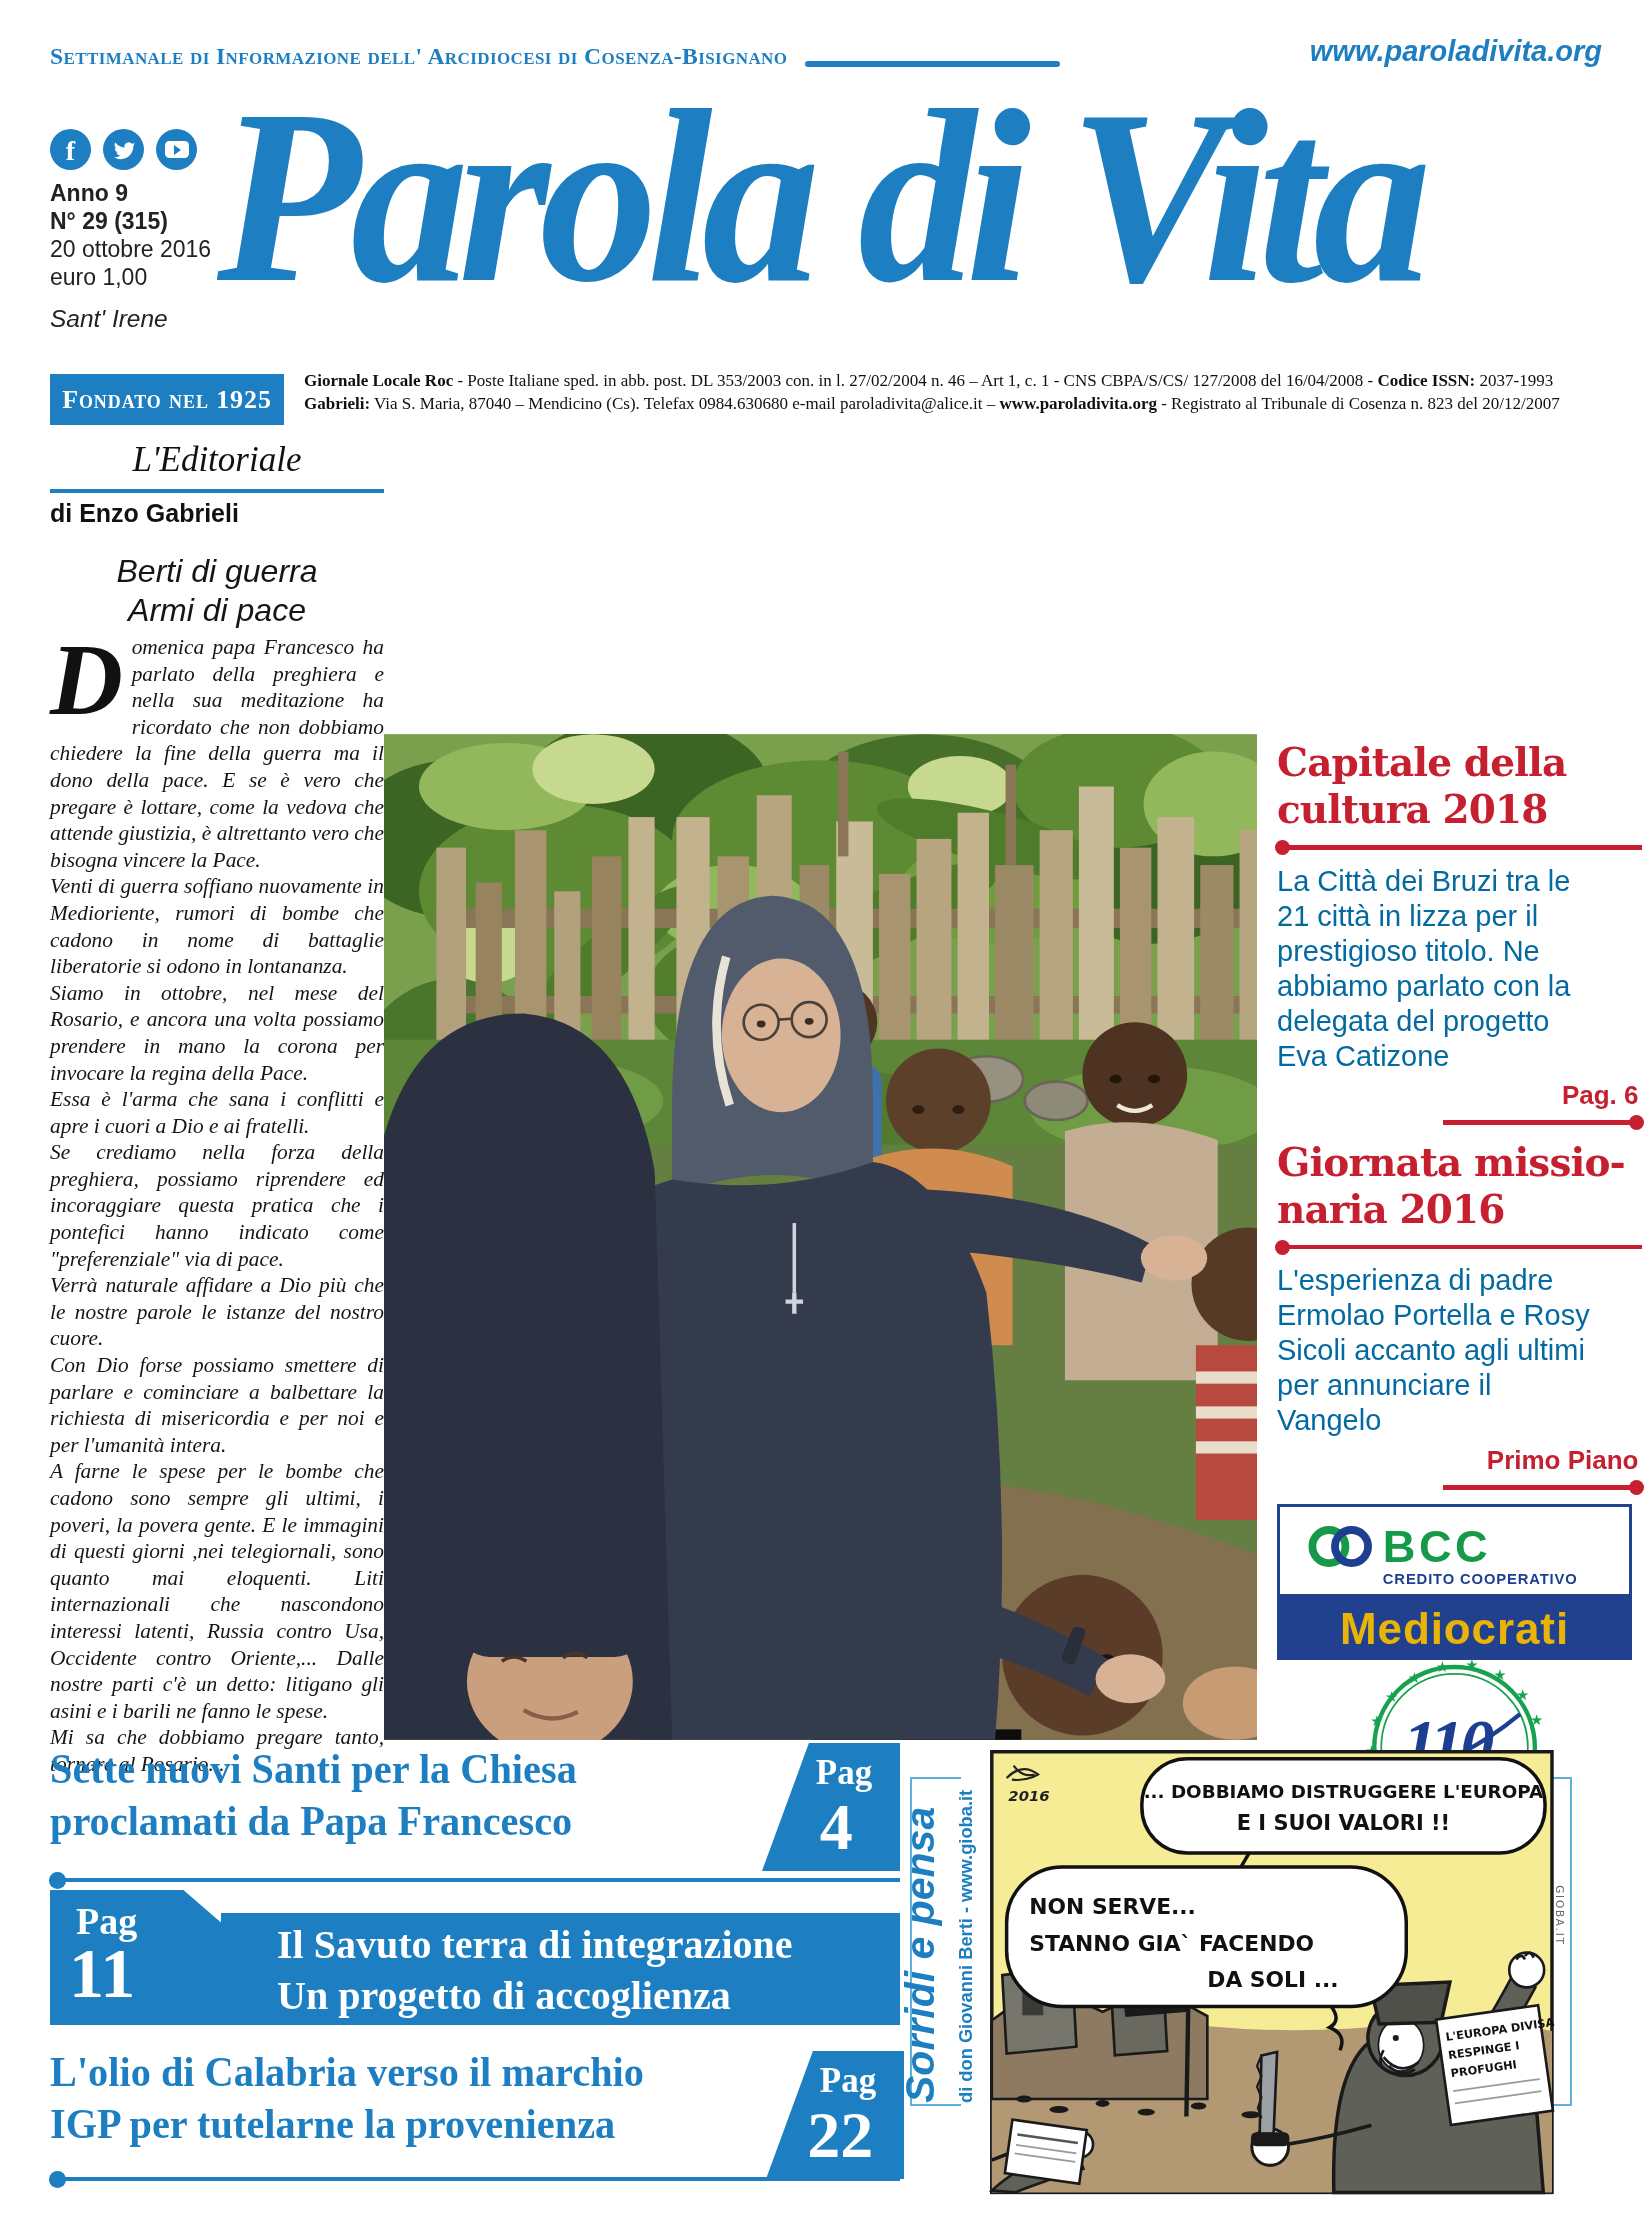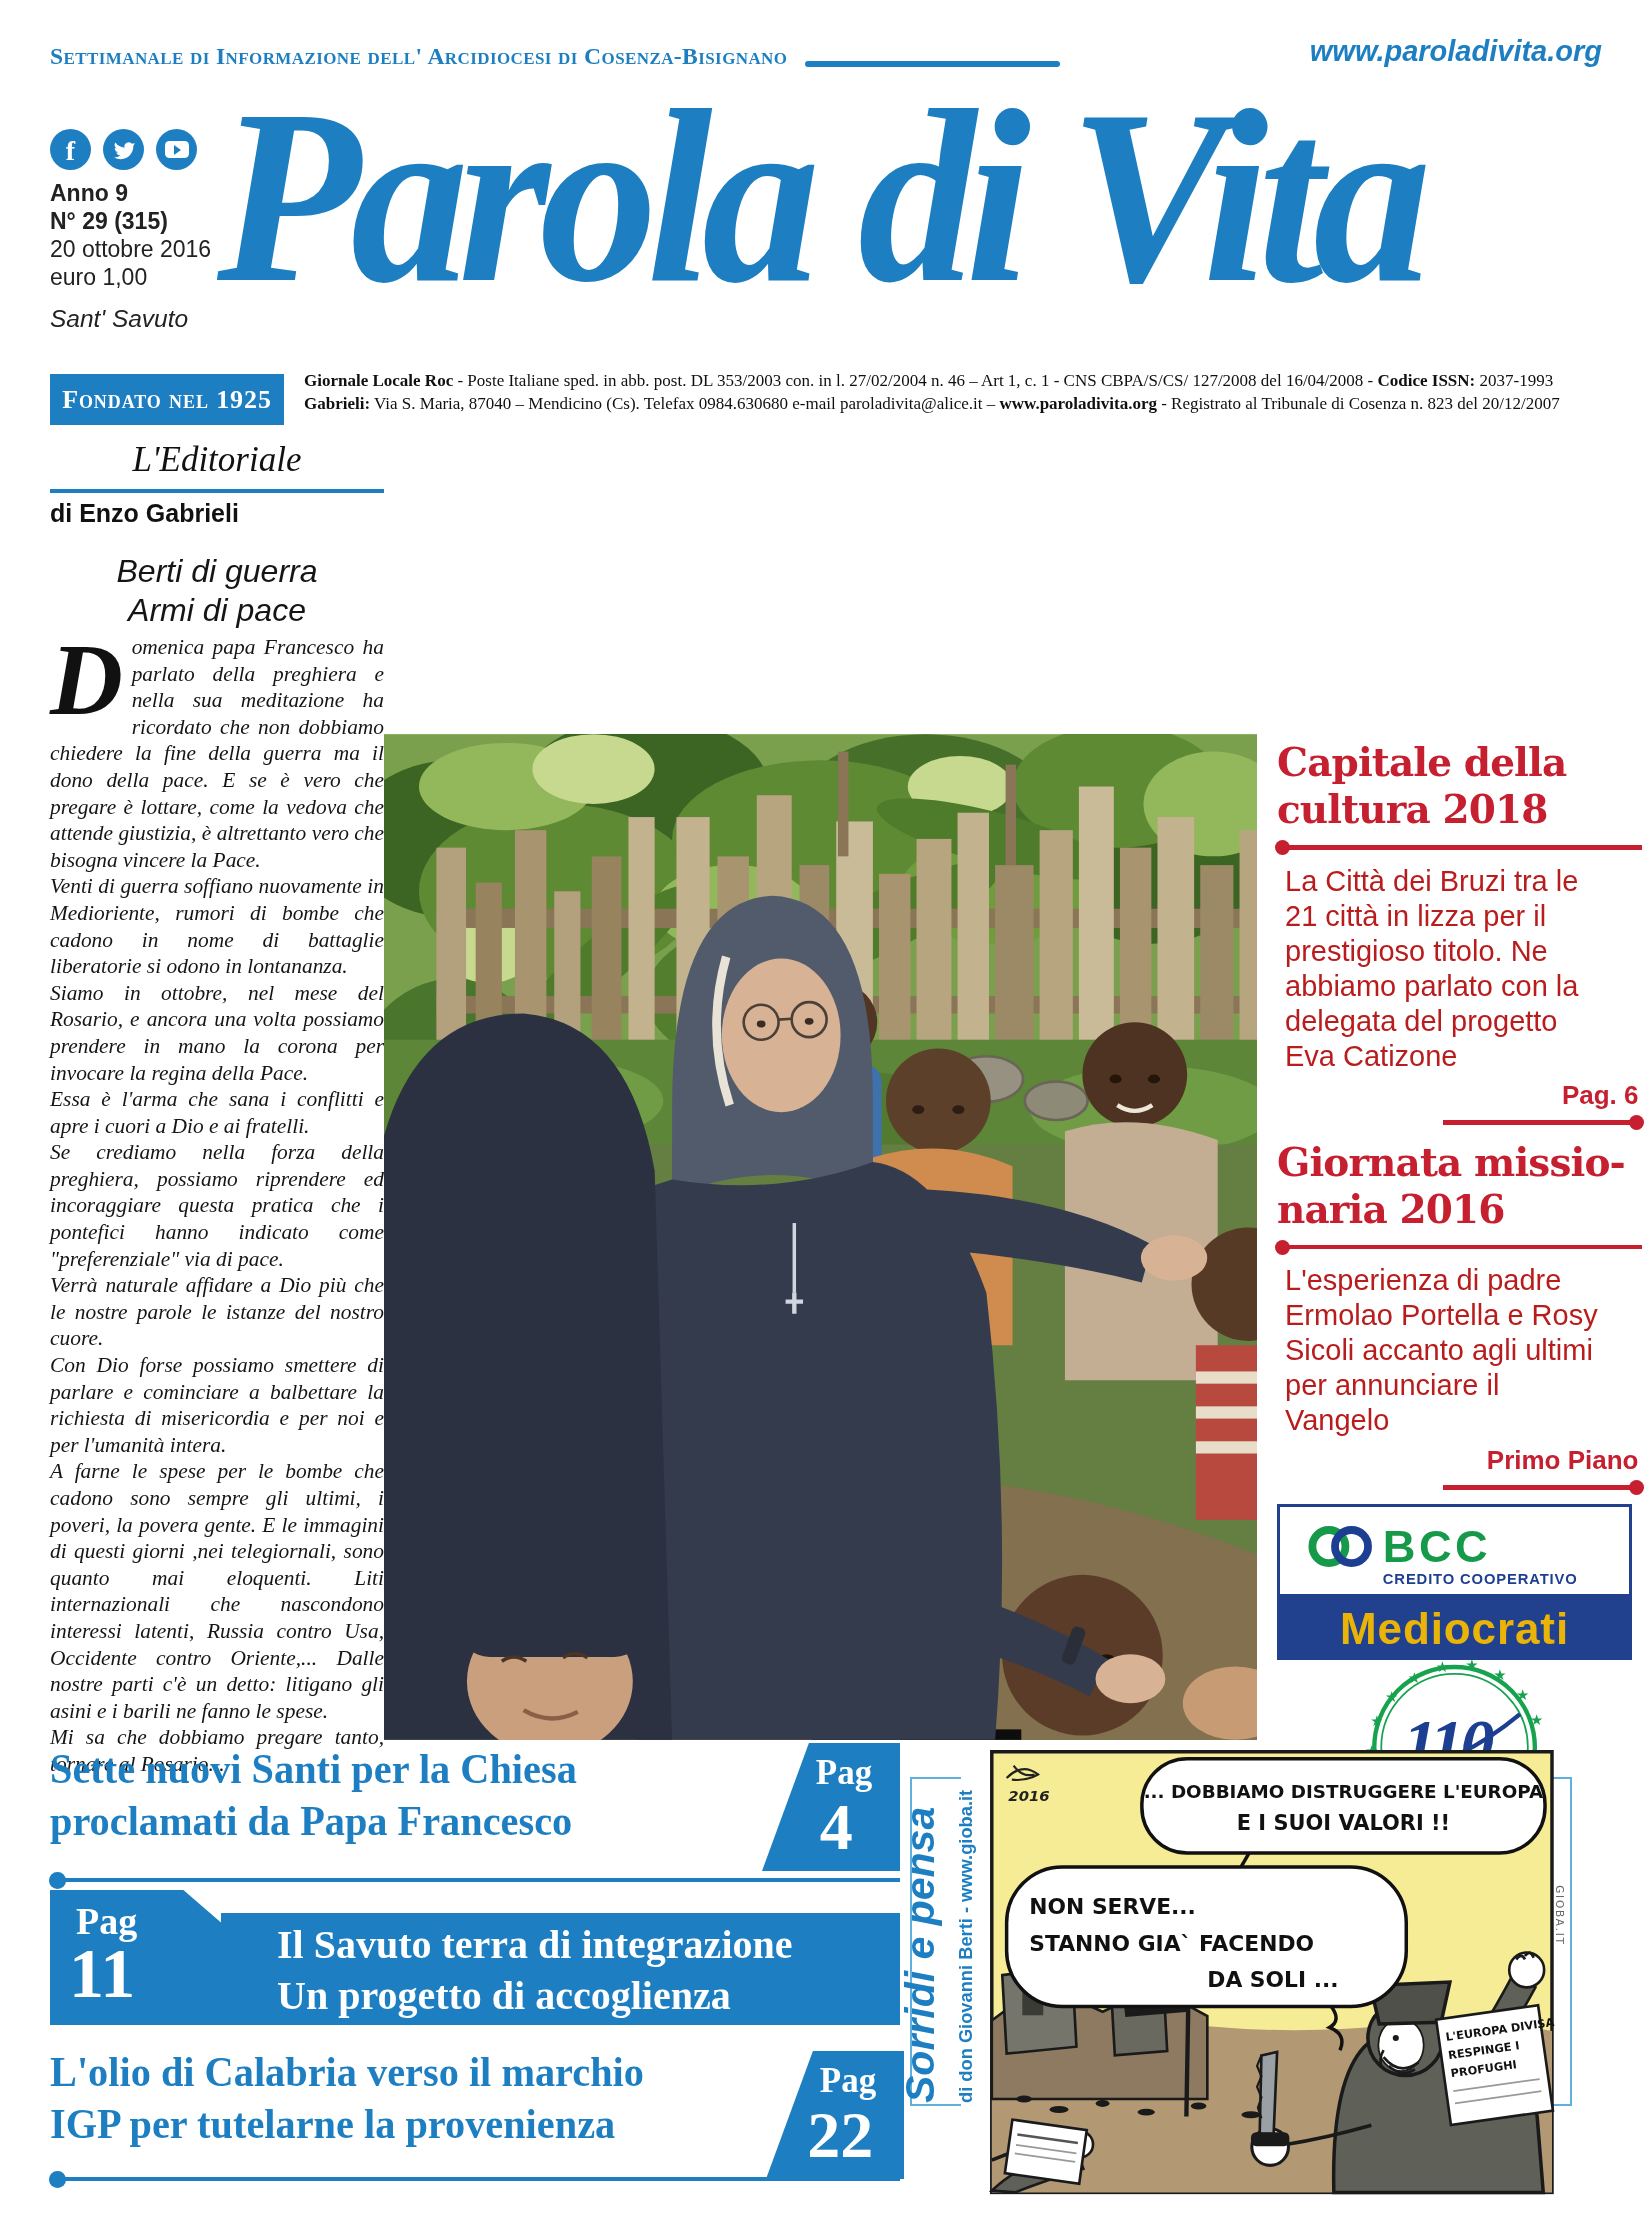--- a/index.html
+++ b/index.html
@@ -59,21 +59,21 @@
   
   .photo{left:384px;top:734px;width:873px;height:1006px;}
 
   
   .rcol{left:1277px;top:739px;width:365px;}
   .rtitle{font:700 39px/47px "DejaVu Serif",serif;color:var(--red);letter-spacing:-0.9px;}
   .rule-red{position:relative;height:4.4px;background:var(--red);margin:12.2px 0 14px;}
   .rule-red.dl::before{content:"";position:absolute;left:-1.7px;top:-5.2px;width:15px;height:15px;border-radius:50%;background:var(--red);}
   .rule-red.dr::after{content:"";position:absolute;right:-1.7px;top:-5.2px;width:15px;height:15px;border-radius:50%;background:var(--red);}
   .rule-red.short{width:199px;margin-left:166px;}
-  .rbody{width:320px;font:400 29px/35px "Liberation Sans",sans-serif;color:#b91c1c;margin-left:8px;}
+  .rbody{width:320px;font:400 29px/35px "Liberation Sans",sans-serif;color:#0369a1;}
   .rref{font:700 26px/1 "Liberation Sans",sans-serif;color:var(--red);text-align:right;margin:8.7px 3.5px 3.5px 0;}
   .ad{margin-top:14px;width:355px;}
   .ad-box{border:3.5px solid var(--adblue);background:#fff;height:93px;display:flex;align-items:center;justify-content:center;box-sizing:border-box;}
   .ad-bar{background:var(--adblue);color:#eab308;height:63px;font:700 44px/63px "Liberation Sans",sans-serif;text-align:center;letter-spacing:0.9px;}
   .ad-badge{display:flex;justify-content:center;margin-top:0px;}
 
   
   .tz-text{width:716px;font:700 42px/52px "Liberation Serif",serif;color:var(--blue);
            transform:scaleX(.96);transform-origin:left top;white-space:nowrap;}
   .t1-text{left:50px;top:1743px;}
@@ -132,21 +132,21 @@
         </span>
       </span>
   </div>
 
   <div class="abs issue">
     <div class="b">Anno 9</div>
     <div class="b">N° 29 (315)</div>
     <div>20 ottobre 2016</div>
     <div>euro 1,00</div>
   </div>
-  <div class="abs saint">Sant' Savuto</div>
+  <div class="abs saint">Sant' Irene</div>
 
   <div class="abs logo">Parola di Vita</div>
 
   <div class="abs fondato">Fondato nel 1925</div>
   <div class="abs legal">
     <div><b>Giornale Locale Roc</b><span> - Poste Italiane sped. in abb. post. DL 353/2003 con. in l. 27/02/2004 n. 46 – Art 1, c. 1 - CNS CBPA/S/CS/ 127/2008 del 16/04/2008 - </span><b>Codice ISSN:</b><span> 2037-1993</span></div>
     <div><b>Gabrieli:</b><span> Via S. Maria, 87040 – Mendicino (Cs). Telefax 0984.630680 e-mail paroladivita@alice.it – </span><b>www.paroladivita.org</b><span> - Registrato al Tribunale di Cosenza n. 823 del 20/12/2007</span></div>
   </div>
 
   <div class="abs edit-kicker">L'Editoriale</div>

